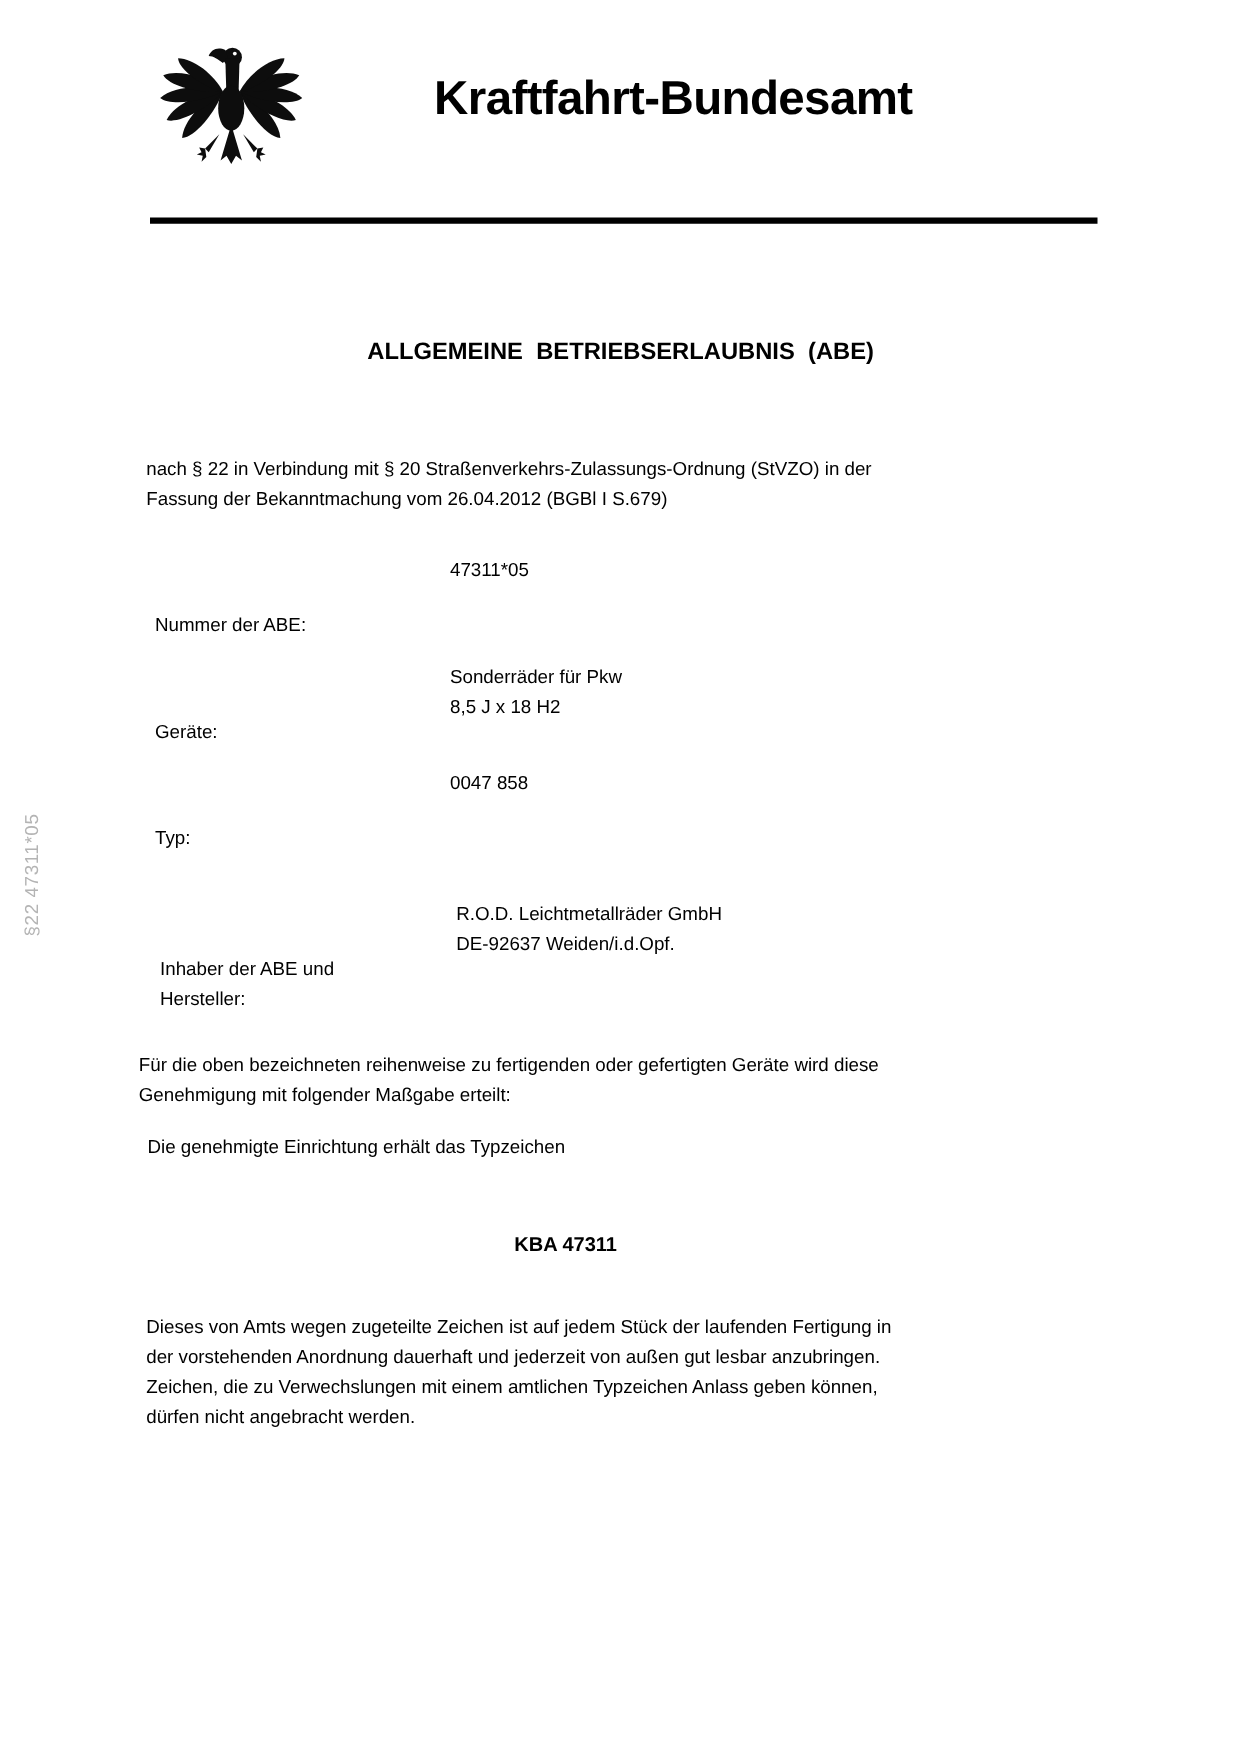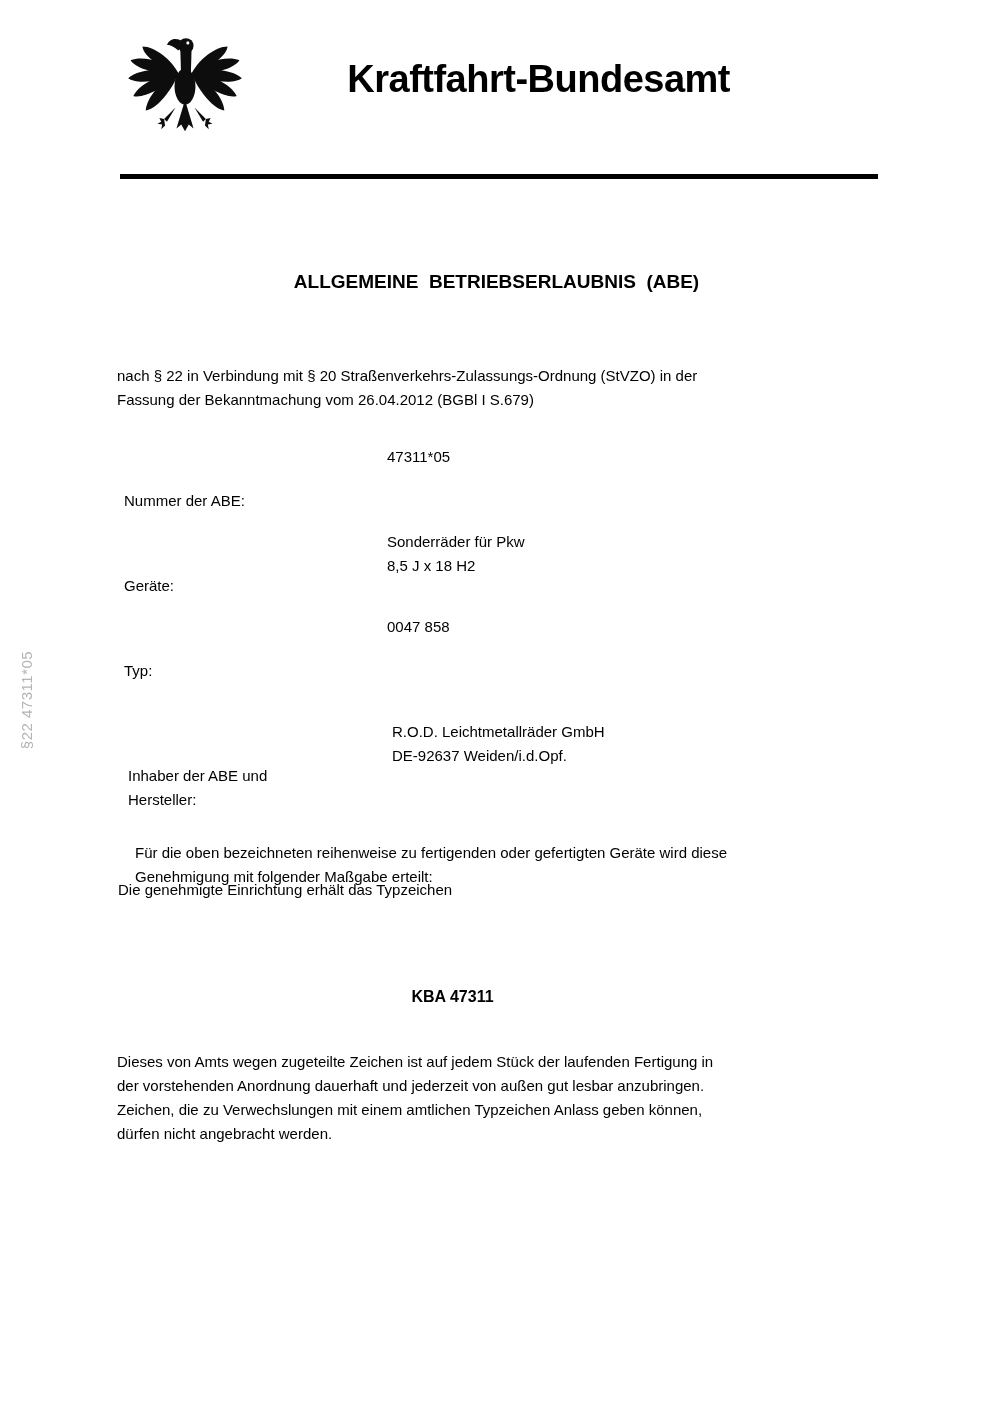--- a/index.html
+++ b/index.html
@@ -22,31 +22,31 @@
   .header-text { left: 270px; top: 57px; width: 460px; text-align: right; }
   .authority-name { font-size: 38px; font-weight: bold; line-height: 44px; letter-spacing: -0.5px; }
   .authority-loc  { font-size: 18px; font-weight: bold; line-height: 24px; margin-top: 2px; }
   .rule { left: 120px; top: 174px; width: 758px; height: 5px; background: #000000; }
 
   
   .doc-title { left: 0; top: 270px; width: 993px; text-align: center;
                font-size: 19px; font-weight: bold; line-height: 24px; }
   .para { font-size: 15px; line-height: 24px; }
   .legal-basis { left: 117px; top: 364px; width: 790px; }
-  .grant-para  { left: 135px; top: 841px; width: 790px; }
-  .typz-intro  { left: 118px; top: 878px; width: 790px; }
+  .grant-para  { left: 111px; top: 841px; width: 790px; }
+  .typz-intro  { left: 118px; top: 906px; width: 790px; }
   .type-code   { left: 0; top: 985px; width: 905px; text-align: center;
                  font-size: 16px; font-weight: bold; line-height: 24px; }
   .marking-para{ left: 117px; top: 1050px; width: 790px; }
 
   
   .field-row { left: 0; width: 993px; font-size: 15px; line-height: 24px; }
   .row-1 { top: 445px; } .row-2 { top: 530px; } .row-3 { top: 615px; } .row-4 { top: 720px; }
   .field-label { position: absolute; left: 124px; white-space: pre-wrap; margin-top: 44px; }
-  .field-value { position: absolute; left: 360px; white-space: pre-wrap; margin-left: 27px; }
+  .field-value { position: absolute; left: 360px; white-space: pre-wrap; }
   .row-4 .field-label { left: 128px; }
   .row-4 .field-value { left: 365px; }
 
   
   .vertical-ref {
     left: 26px; top: 700px;
     transform: translate(-50%, -50%) rotate(-90deg);
     white-space: nowrap;
     font-size: 15px;
     color: #b4b4b4;

